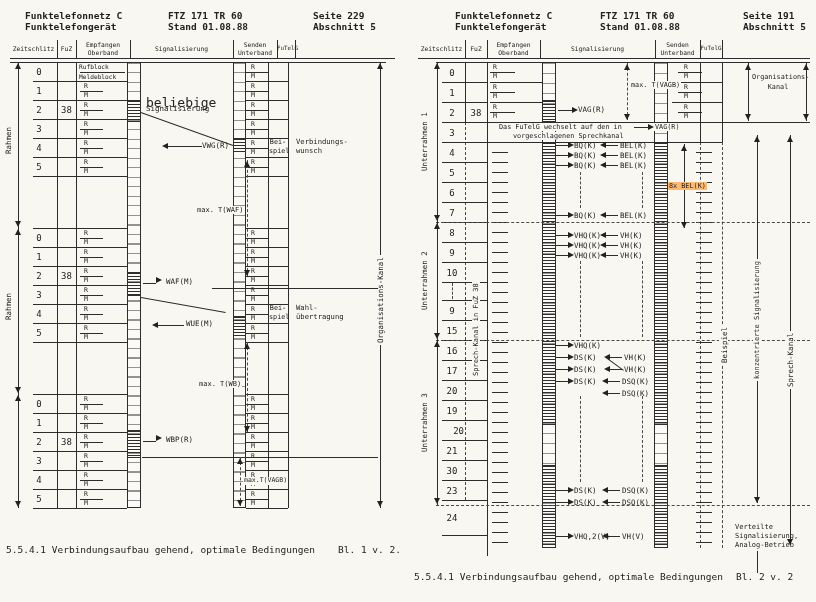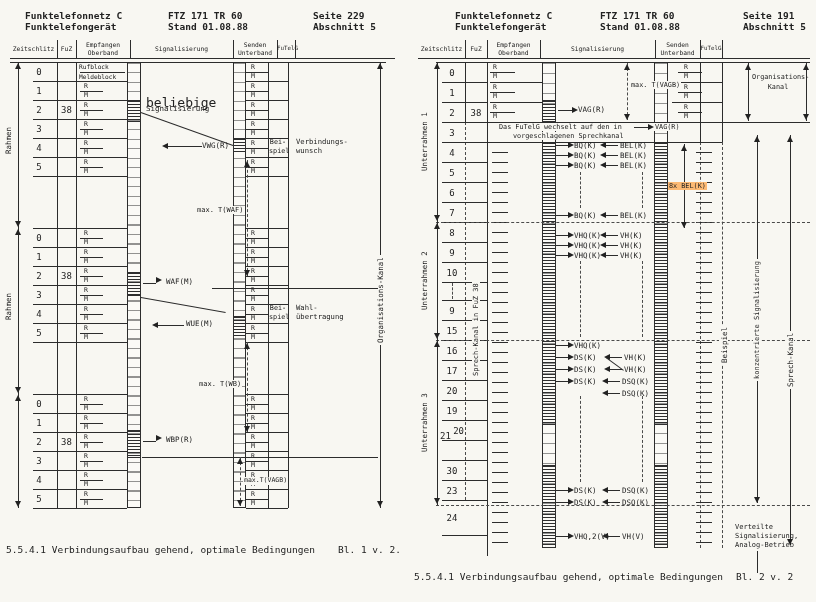--- a/index.html
+++ b/index.html
@@ -360,21 +360,21 @@
     <div class="t" style="left: 440px; top: 228px; font-size: 9px; width: 24px; text-align: center;">8</div>
     <div class="t" style="left: 440px; top: 248px; font-size: 9px; width: 24px; text-align: center;">9</div>
     <div class="t" style="left: 440px; top: 268px; font-size: 9px; width: 24px; text-align: center;">10</div>
     <div class="t" style="left: 440px; top: 306px; font-size: 9px; width: 24px; text-align: center;">9</div>
     <div class="t" style="left: 440px; top: 326px; font-size: 9px; width: 24px; text-align: center;">15</div>
     <div class="t" style="left: 440px; top: 346px; font-size: 9px; width: 24px; text-align: center;">16</div>
     <div class="t" style="left: 440px; top: 366px; font-size: 9px; width: 24px; text-align: center;">17</div>
     <div class="t" style="left: 440px; top: 386px; font-size: 9px; width: 24px; text-align: center;">20</div>
     <div class="t" style="left: 440px; top: 406px; font-size: 9px; width: 24px; text-align: center;">19</div>
     <div class="t" style="left: 440px; top: 426px; font-size: 9px; width: 24px; text-align: right;">20</div>
-    <div class="t" style="left: 440px; top: 431px; font-size: 9px; width: 24px; ">21</div>
+    <div class="t" style="left: 440px; top: 446px; font-size: 9px; width: 24px; text-align: center;">21</div>
     <div class="t" style="left: 440px; top: 466px; font-size: 9px; width: 24px; text-align: center;">30</div>
     <div class="t" style="left: 440px; top: 486px; font-size: 9px; width: 24px; text-align: center;">23</div>
     <div class="t" style="left: 440px; top: 513px; font-size: 9px; width: 24px; text-align: center;">24</div>
     <div class="t" style="left: 465px; top: 108px; font-size: 9px; width: 22px; text-align: center;">38</div>
     <div class="t" style="left: 493px; top: 63.5px; font-size: 6.5px;">R</div>
     <div class="t" style="left: 493px; top: 73px; font-size: 6.5px;">M</div>
     <div class="hl" style="left: 490px; top: 72px; width: 25px;"></div>
     <div class="t" style="left: 684px; top: 63.5px; font-size: 6.5px;">R</div>
     <div class="t" style="left: 684px; top: 73px; font-size: 6.5px;">M</div>
     <div class="hl" style="left: 678px; top: 72px; width: 24px;"></div>

